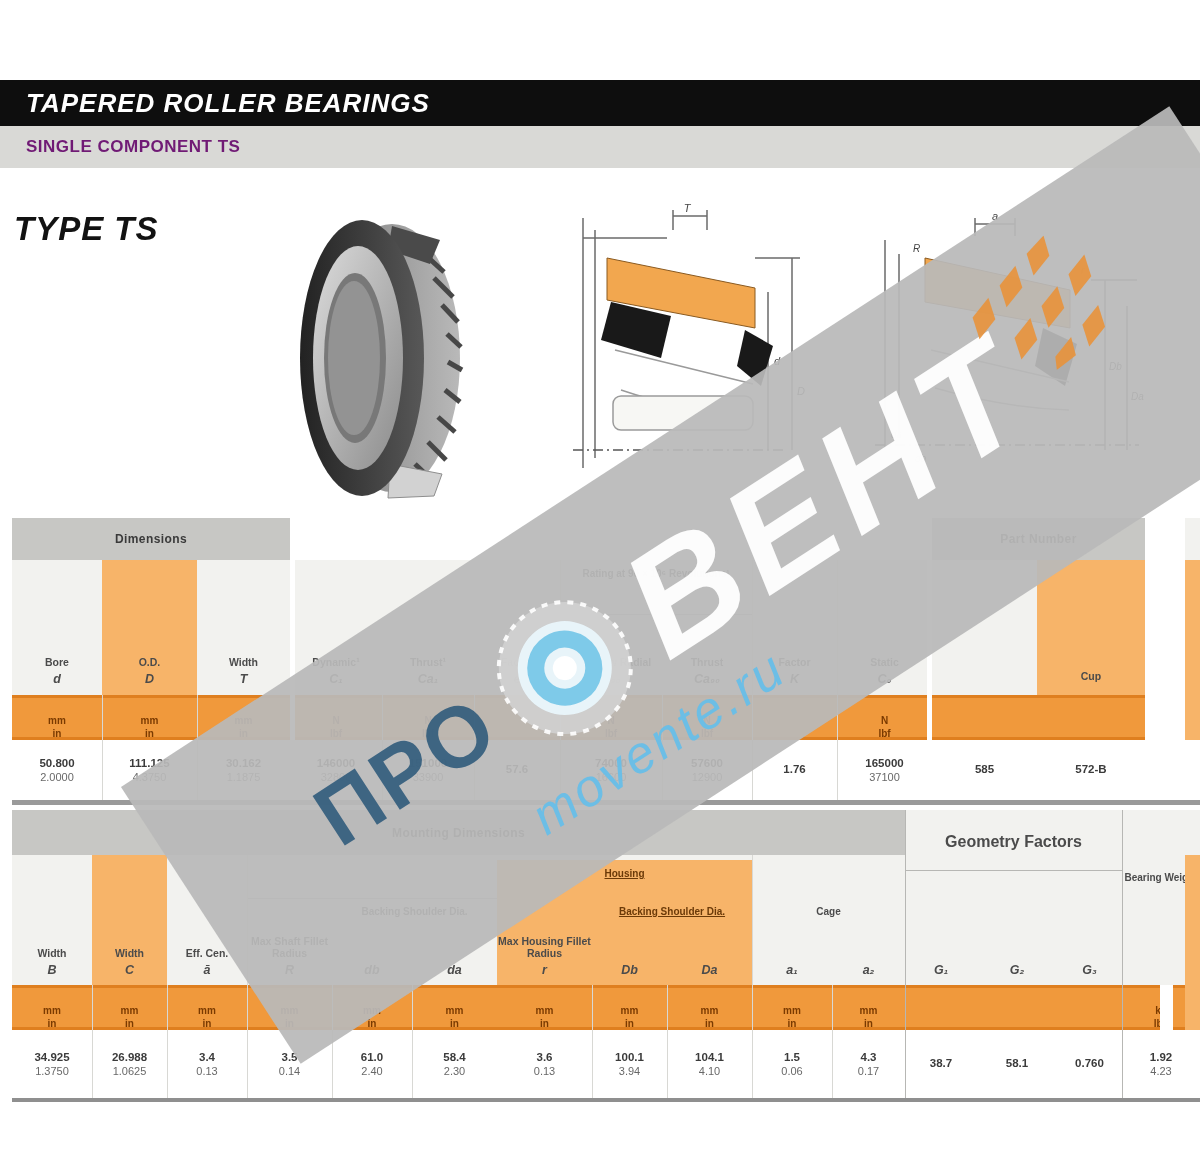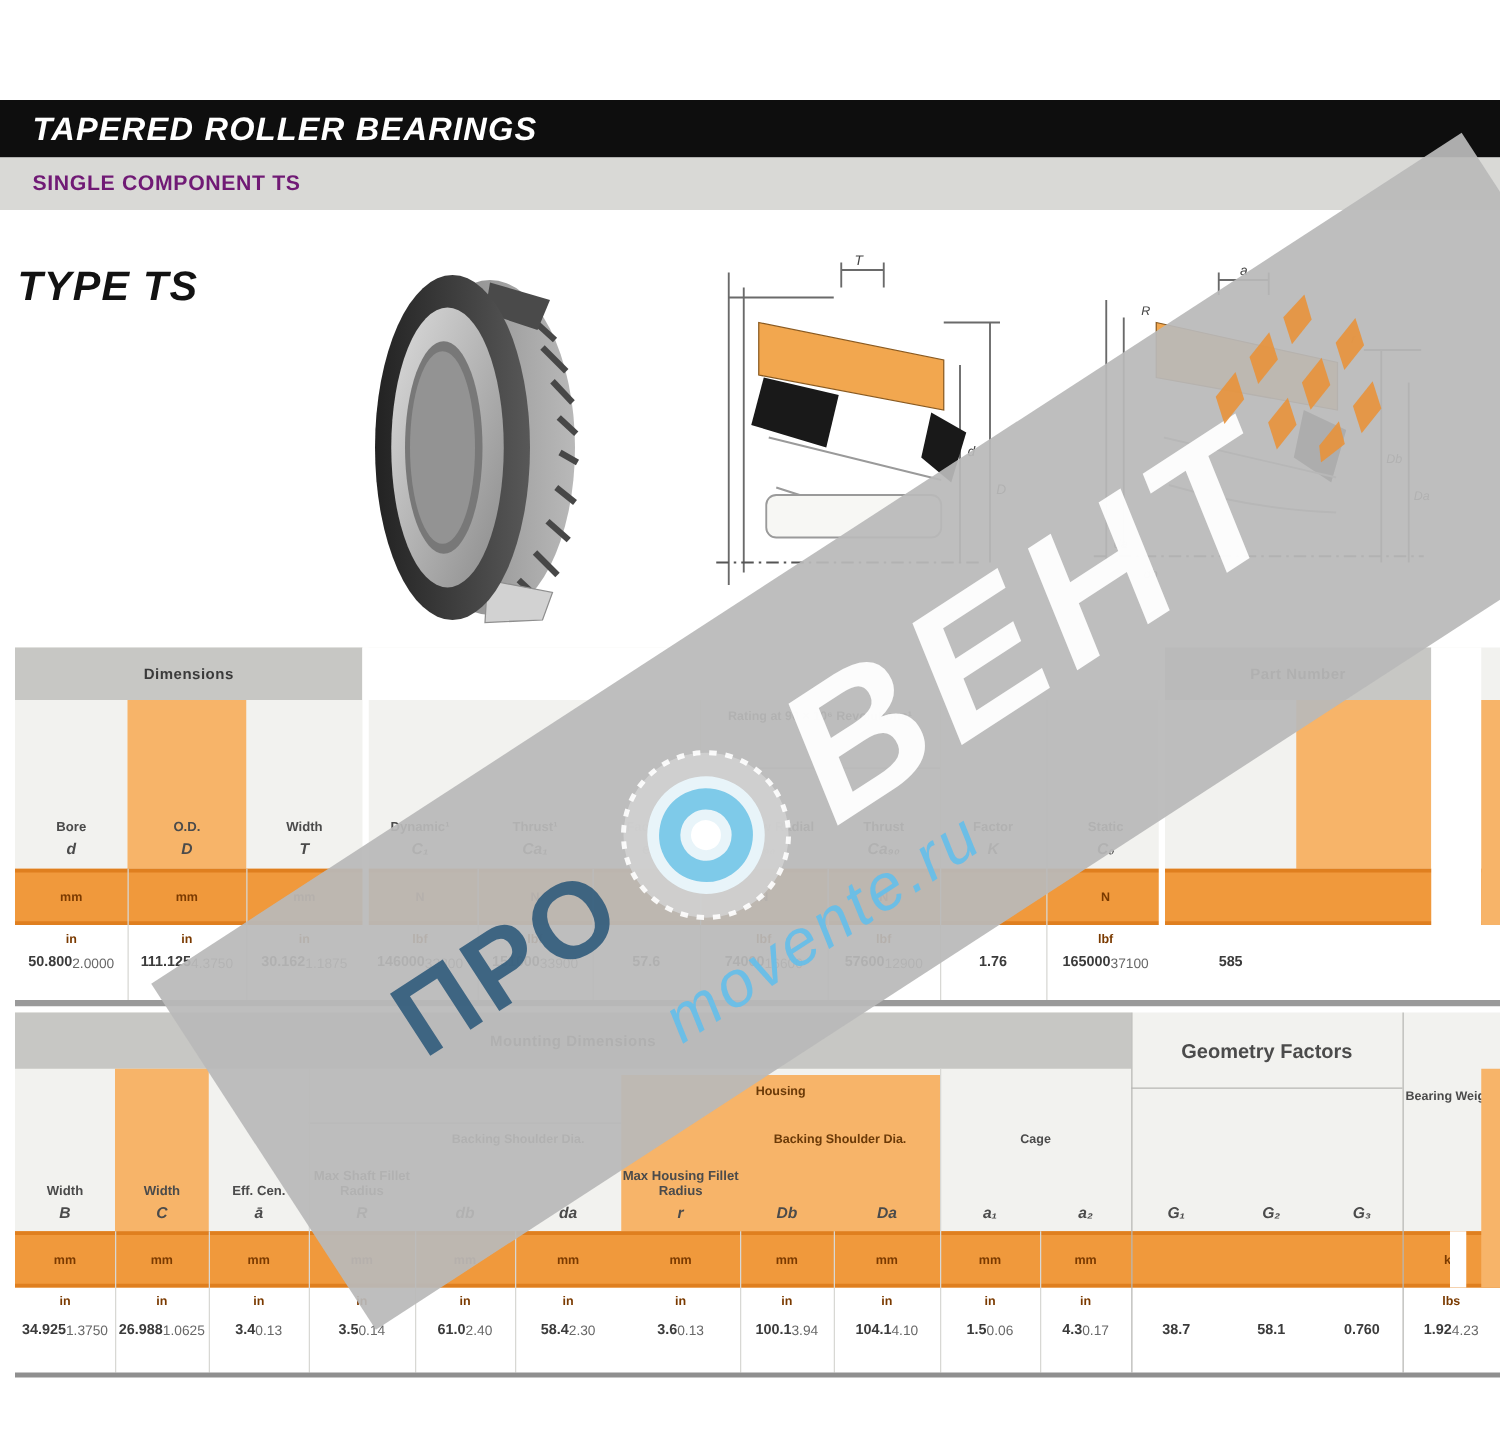--- a/index.html
+++ b/index.html
@@ -21,35 +21,35 @@
   .uband{position:absolute;background:#F0993C;border-top:3px solid #DF7F1F;border-bottom:3px solid #DF7F1F;box-sizing:border-box;}
   .botbar{position:absolute;background:#9a9a9a;}
   .vln{position:absolute;background:#d8d8d4;width:1px;}
   .vdiv{position:absolute;background:#ffffff;}
   .hline{position:absolute;background:#b7b7b4;height:1px;}
 
   .tc{position:absolute;top:0;height:100%;}
   .hd{position:absolute;left:0;right:0;display:flex;flex-direction:column;align-items:center;justify-content:flex-end;color:#4b4b4b;}
   .lb{font-size:10.5px;font-weight:bold;text-align:center;line-height:1.2;}
   .sy{font-size:12.5px;font-weight:bold;font-style:italic;margin-top:3px;}
-  .un{position:absolute;left:0;right:0;display:flex;flex-direction:column;align-items:center;justify-content:space-between;font-size:10px;font-weight:bold;color:#7a3a00;line-height:1.25;margin-top:18px;}
-  .dt{position:absolute;left:0;right:0;display:flex;flex-direction:row;align-items:center;justify-content:center;}
+  .un{position:absolute;left:0;right:0;display:flex;flex-direction:column;align-items:center;justify-content:flex-end;font-size:10px;font-weight:bold;color:#7a3a00;line-height:1.25;}
+  .dt{position:absolute;left:0;right:0;display:flex;flex-direction:column;align-items:center;justify-content:center;}
   .v1{font-size:11.5px;font-weight:bold;color:#3b3b3b;}
   .v2{font-size:11px;color:#686868;margin-top:2px;}
 
   .t1 .hd{top:46px;height:122px;padding-bottom:8px;}
   .t1 .un{top:177px;height:45px;}
   .t1 .dt{top:222px;height:60px;}
   .t2 .hd{top:49px;height:118px;padding-bottom:8px;}
   .t2 .un{top:175px;height:45px;}
   .t2 .dt{top:220px;height:68px;}
 
   .grp{position:absolute;display:flex;flex-direction:column;align-items:center;justify-content:flex-start;font-size:10px;font-weight:bold;color:#4b4b4b;text-align:center;line-height:1.25;}
   .blockhdr{position:absolute;text-align:center;font-size:10px;font-weight:bold;color:#4b4b4b;line-height:1.25;}
-  .housinghdr{color:#6b3a08;}
+  .housinghdr{color:#6b3a08;text-decoration:underline;}
 
   
   .wm{position:absolute;left:110px;top:300px;width:1250px;height:560px;pointer-events:none;}
   .wmband{position:absolute;left:0;top:120px;width:1250px;height:330px;background:rgba(185,185,185,.93);transform:rotate(-33deg);}
   .wmrow{position:absolute;left:150px;top:55px;display:flex;align-items:center;gap:20px;}
   .wmpre{font-size:86px;font-weight:bold;color:rgba(40,86,120,.85);letter-spacing:4px;}
   .wmbrand{font-size:150px;font-weight:bold;font-style:italic;color:rgba(255,255,255,.95);letter-spacing:10px;}
   .wmsite{position:absolute;left:330px;top:225px;font-size:52px;font-style:italic;color:rgba(103,190,232,.95);letter-spacing:3px;}
   .wmhatch{position:absolute;left:960px;top:40px;}
 </style>
@@ -315,20 +315,34 @@
     <div class="tc" style="left:920px;width:105px">
       <div class="un">
           <span></span>
           <span></span>
         </div>
       <div class="dt">
           <span class="v1">585</span>
           <span class="v2"></span>
         </div>
     </div>
+    <div class="tc" style="left:1025px;width:108px">
+      <div class="hd">
+          <span class="lb">Cup</span>
+          <span class="sy"></span>
+        </div>
+      <div class="un">
+          <span></span>
+          <span></span>
+        </div>
+      <div class="dt">
+          <span class="v1">572-B</span>
+          <span class="v2"></span>
+        </div>
+    </div>
 
     <div class="vln" style="left:90px;top:177px;height:105px"></div>
     <div class="vln" style="left:185px;top:177px;height:105px"></div>
     <div class="vln" style="left:370px;top:177px;height:105px"></div>
     <div class="vln" style="left:462px;top:177px;height:105px"></div>
     <div class="vln" style="left:548px;top:42px;height:240px"></div>
     <div class="vln" style="left:650px;top:177px;height:105px"></div>
     <div class="vln" style="left:740px;top:42px;height:240px"></div>
     <div class="vln" style="left:825px;top:42px;height:240px"></div>
     <div class="vdiv" style="left:278px;top:0;width:5px;height:287px"></div>

